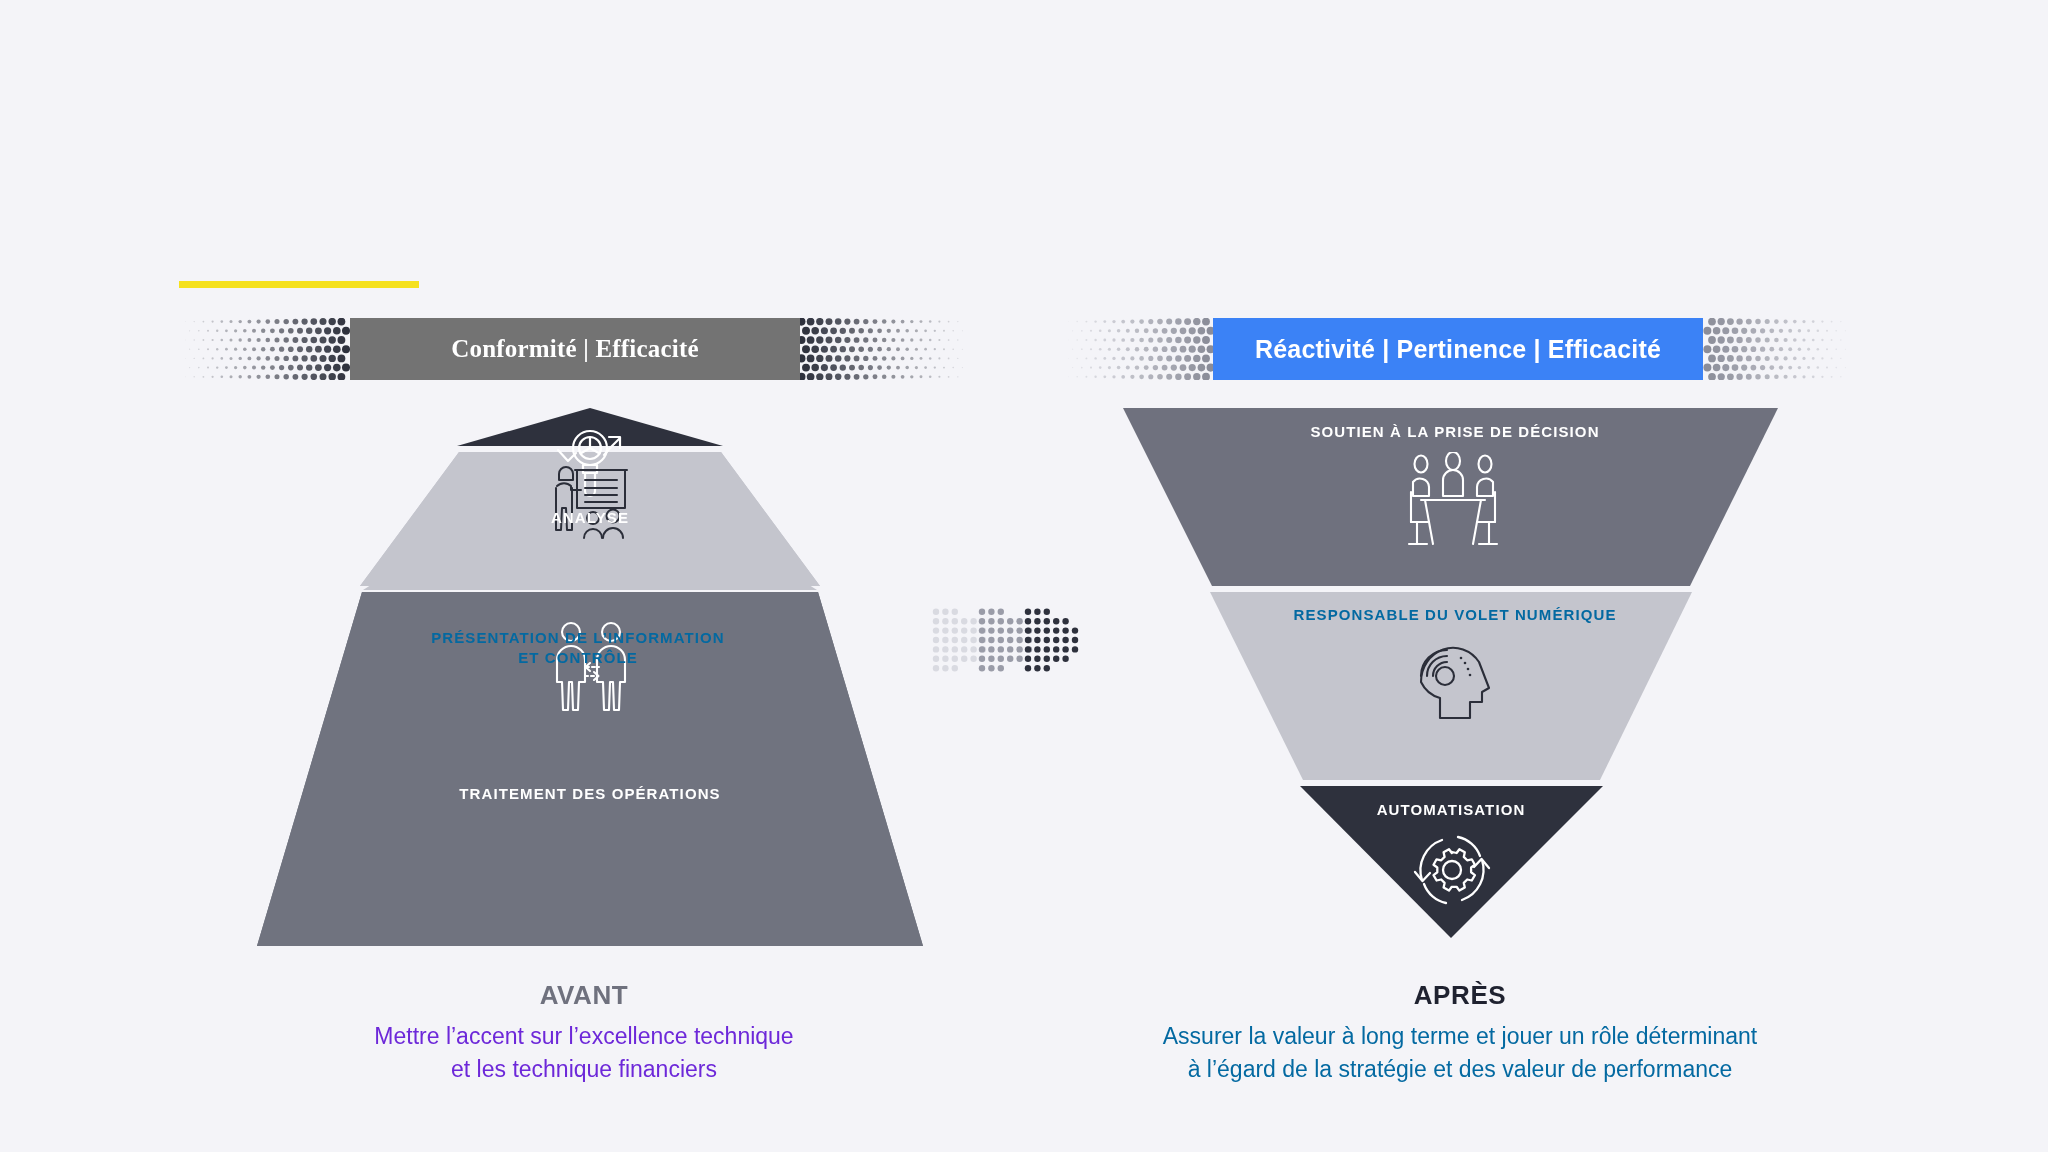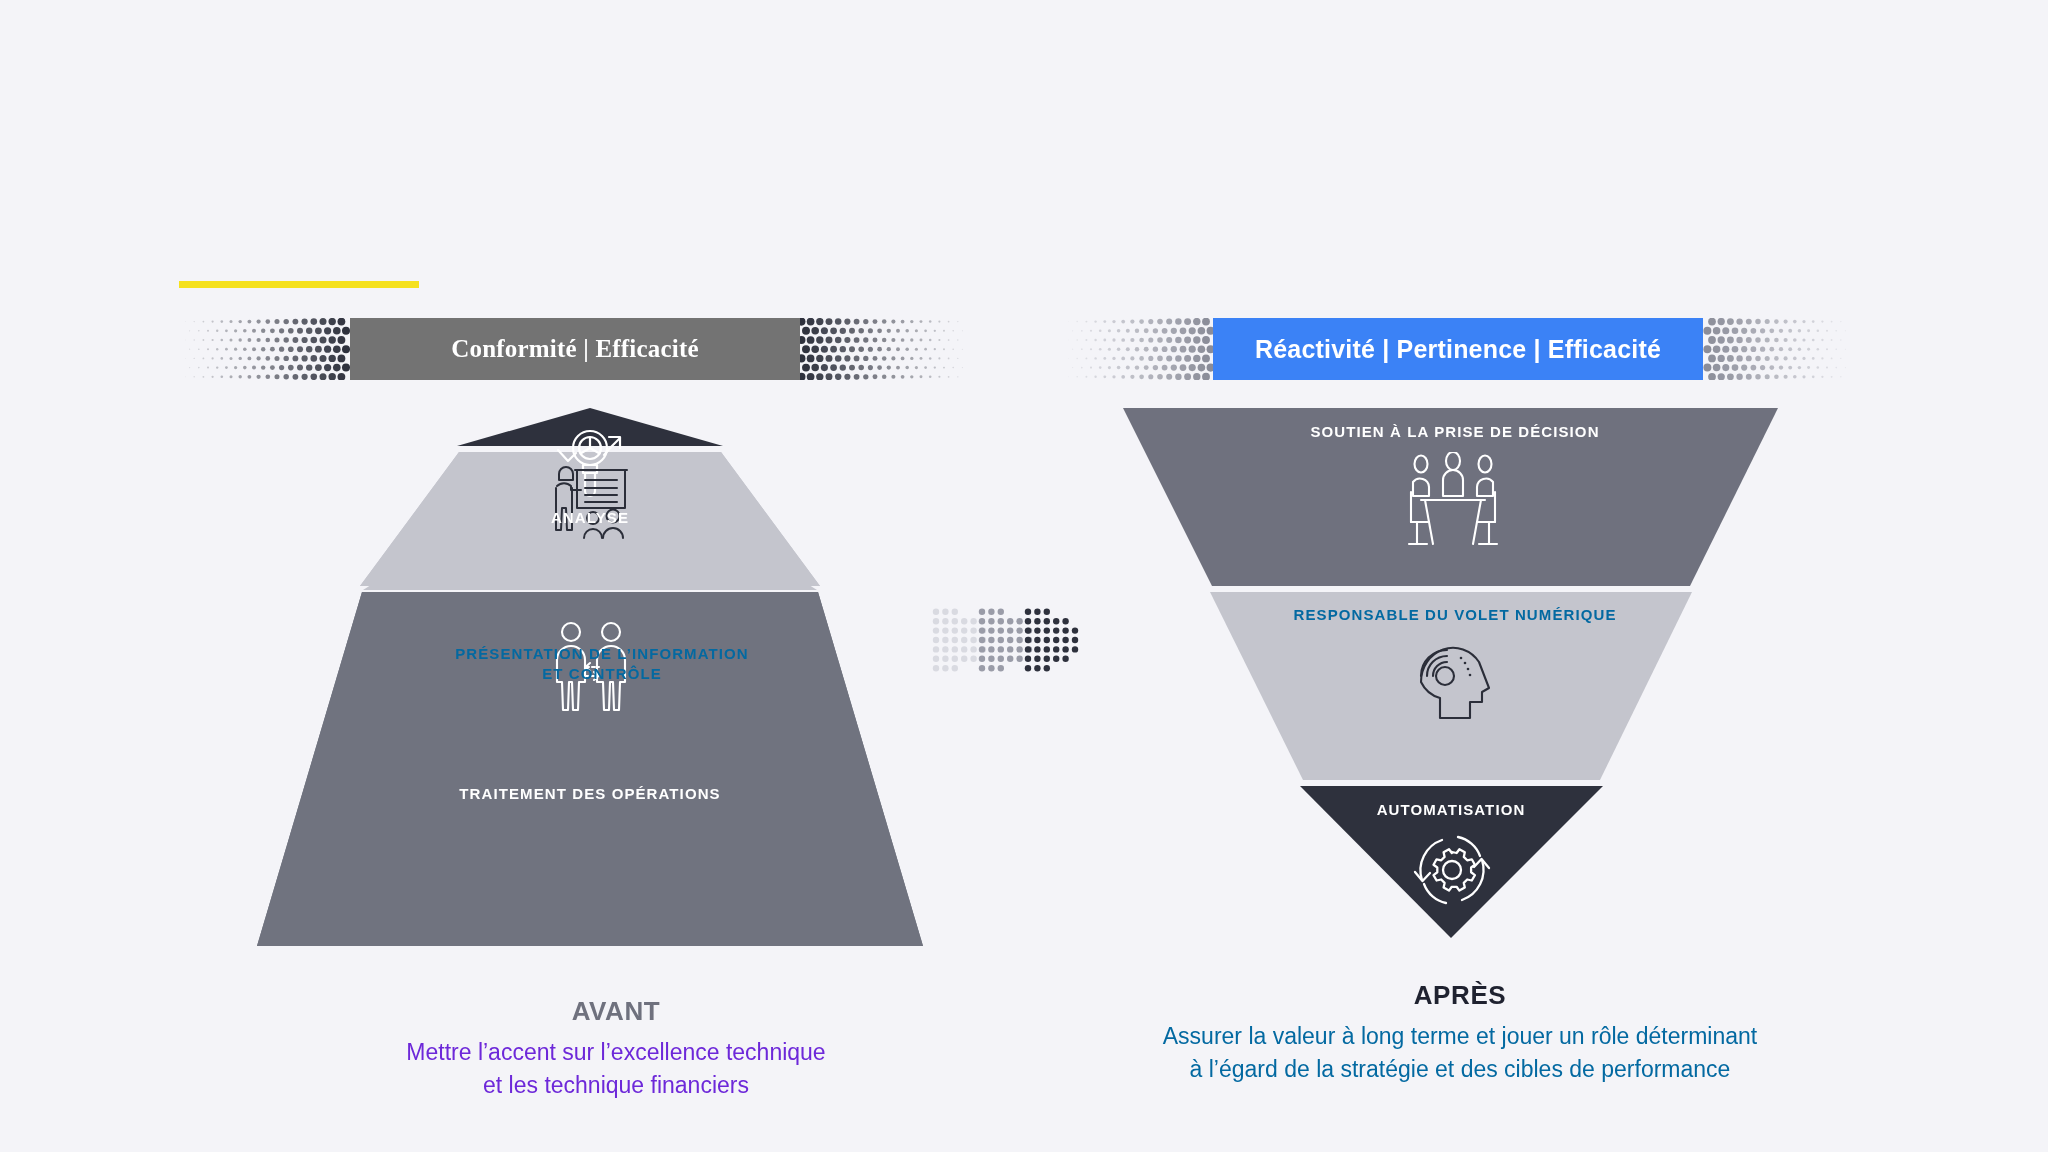--- a/index.html
+++ b/index.html
@@ -99,21 +99,21 @@
     font-size: 26px;
     font-weight: bold;
     letter-spacing: 0.6px;
     margin-bottom: 9px;
   }
   .caption .caption-line {
     font-size: 23px;
     line-height: 1.42;
     color: #6d28d9;
   }
-  #caption-left  { left: 216px; top: 980px; width: 800px; margin-top: 16px; }
+  #caption-left  { left: 184px; top: 980px; width: 800px; }
   #caption-left .caption-title { color: #6f717e; }
   #caption-right { left: 1060px; top: 980px; width: 800px; }
   #caption-right .caption-title { color: #1f2230; }
   #caption-right .caption-line { color: #0369a1; }
 
   
   #chevrons {
     position: absolute;
     left: 930px;
     top: 600px;
@@ -716,21 +716,21 @@
         <polyline points="43,43 38.5,47 43,51"></polyline>
         <line x1="38" y1="56" x2="51" y2="56" stroke-dasharray="3 3"></line>
         <polyline points="47,52 51.5,56 47,60"></polyline>
       </svg>
     </div>
 
     <div class="tier-text light" style="left:185px; top:108px; width:300px; font-size:15px;">
       <span>ANALYSE</span>
     </div>
 
-    <div class="tier-text dark" style="left:72px; top:228px; width:550px; font-size:15px;margin-top:16px;">
+    <div class="tier-text dark" style="left:48px; top:228px; width:550px; font-size:15px;">
       <div>PRÉSENTATION DE L’INFORMATION</div>
       <div>ET CONTRÔLE</div>
     </div>
 
     <div class="tier-text light" style="left:85px; top:384px; width:500px; font-size:15px;">
       <span>TRAITEMENT DES OPÉRATIONS</span>
     </div>
   </div>
 
   <div id="chevrons">
@@ -916,16 +916,16 @@
 
   <div class="caption" id="caption-left">
     <div class="caption-title">AVANT</div>
     <div class="caption-line">Mettre l’accent sur l’excellence technique</div>
     <div class="caption-line">et les technique financiers</div>
   </div>
 
   <div class="caption" id="caption-right">
     <div class="caption-title">APRÈS</div>
     <div class="caption-line">Assurer la valeur à long terme et jouer un rôle déterminant</div>
-    <div class="caption-line">à l’égard de la stratégie et des cibles de performance</div>
+    <div class="caption-line">à l’égard de la stratégie et des valeur de performance</div>
   </div>
 
 </div>
 
 </body></html>

